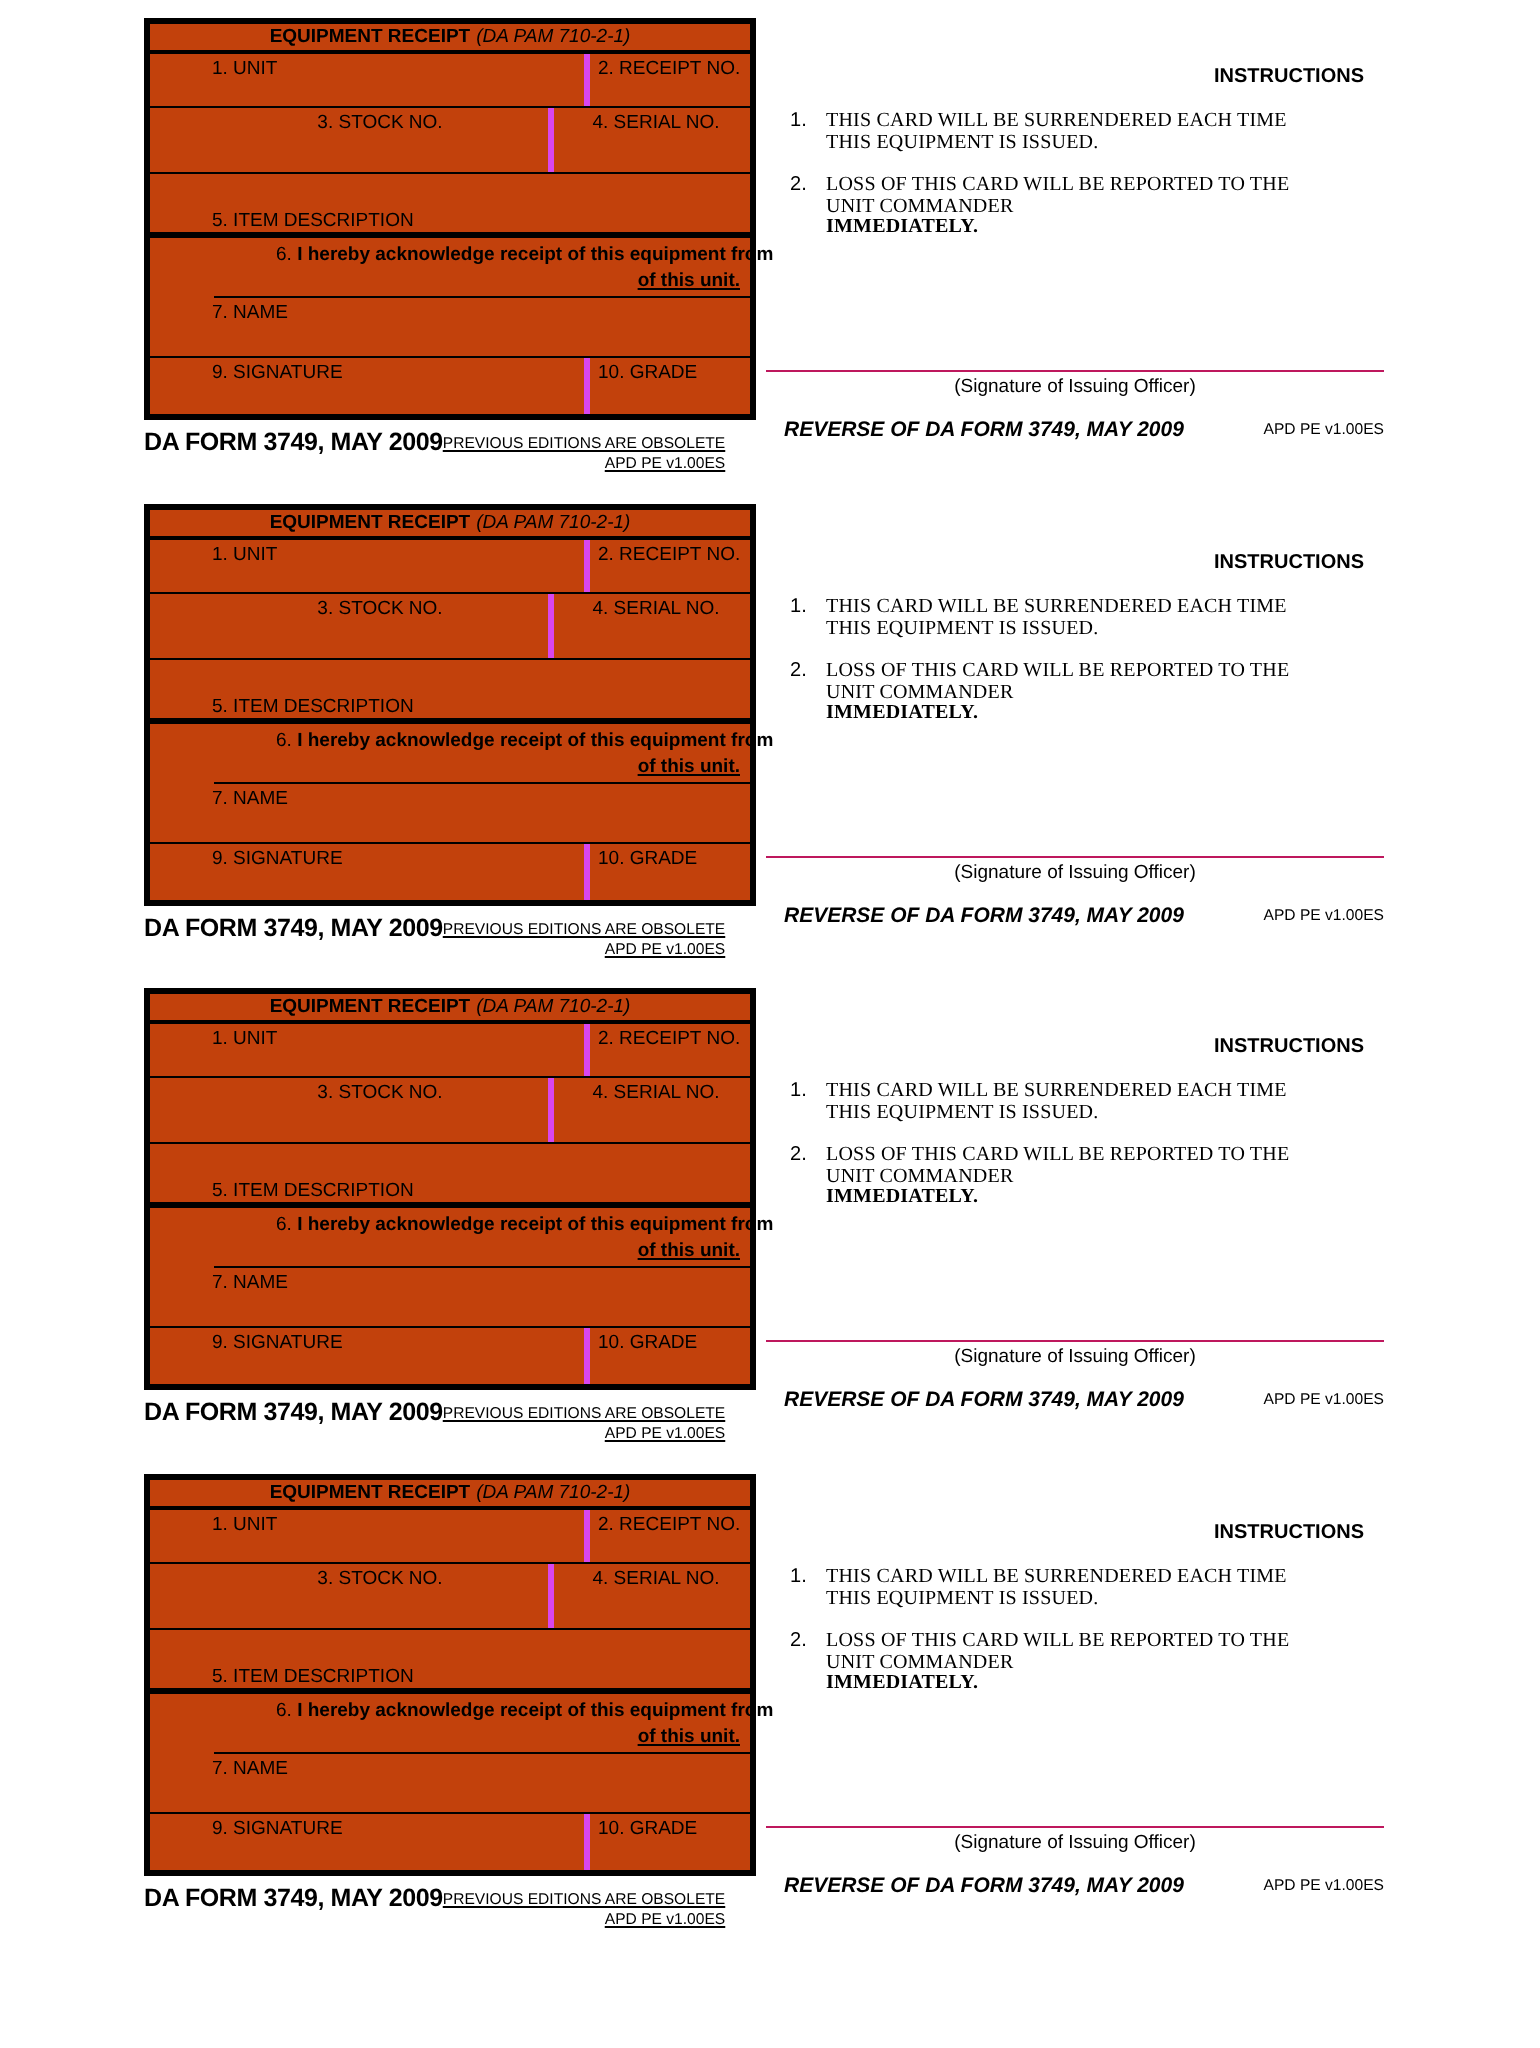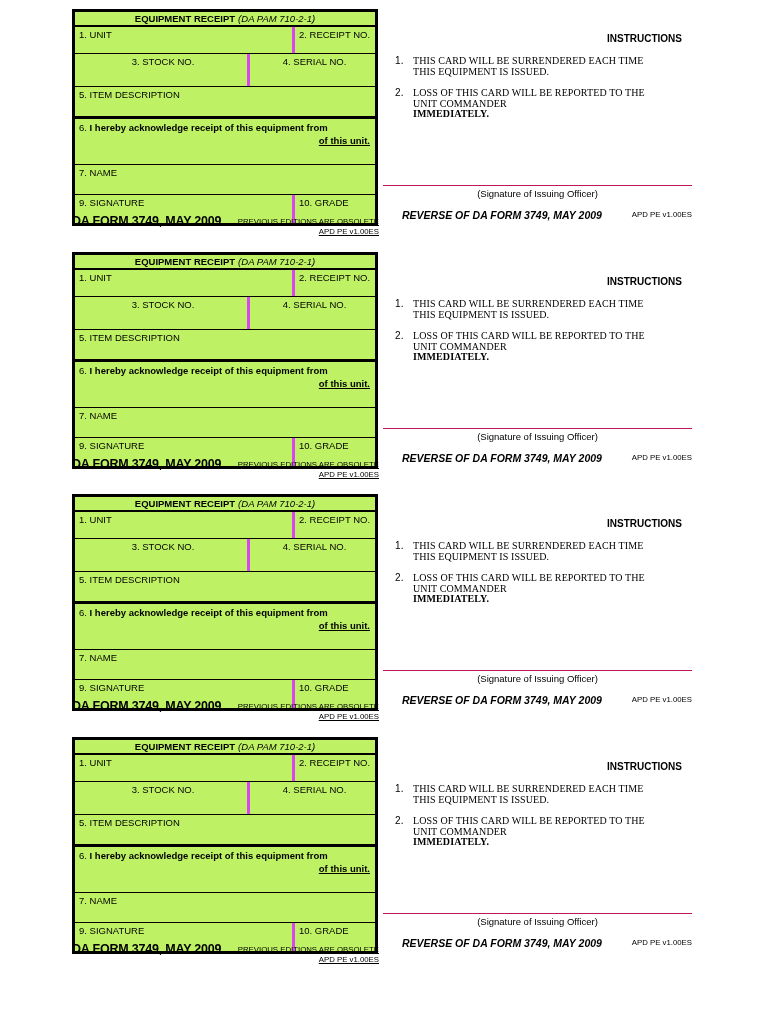--- a/index.html
+++ b/index.html
@@ -8,72 +8,72 @@
     width:770px; height:1024px; position:relative; overflow:hidden;
     font-family:"Liberation Sans", "DejaVu Sans", sans-serif; color:#000;
   }
   #page { position:absolute; inset:0; }
 
   .block { position:absolute; left:0; width:770px; height:242px; }
 
   
   .card {
     position:absolute; left:72px; top:0; width:306px;
-    border:3px solid #000; background:#bef264;
+    border:3px solid #000; background:#c2410c;
   }
   .c-header {
     height:15px; border-bottom:2px solid #000;
     text-align:center; font-size:9.5px; line-height:13px; white-space:nowrap;
   }
   .b  { font-weight:bold; }
   .it { font-style:italic; }
   .c-header .ref { margin-left:3px; }
 
-  .r { display:flex; border-bottom:1px solid #000; }
+  .r { display:flex; border-bottom:1px solid #000;padding-left:27px; }
   .r1 { height:27px; }
   .r2 { height:33px;text-align:center; }
-  .r3 { height:32px; border-bottom:3px solid #000; }
-  .r4 { height:46px; display:block; }
+  .r3 { height:32px; border-bottom:3px solid #000;align-items:flex-end; }
+  .r4 { height:30px; display:block;margin-left:32px; }
   .r5 { height:30px; }
   .r6 { height:28px; border-bottom:none; }
 
   .cell { padding:2px 0 0 4px; font-size:9.5px; line-height:11px; white-space:nowrap; }
   .grow { flex:1 1 auto; }
   .vdiv { border-left:3px solid #d946ef; }
   .w83  { width:83px; flex:0 0 83px; }
   .w172 { width:172px; flex:0 0 172px; }
 
   .ack-line1 { padding:3px 0 0 4px; font-size:9.5px; line-height:12px; white-space:nowrap; }
   .ack-line2 { text-align:right; padding-right:5px; font-size:9.5px; line-height:13px; font-weight:bold;text-decoration:underline; }
 
   
   .form-footer {
     position:absolute; left:72px; top:205px; width:307px;
-    display:flex; justify-content:space-between; align-items:flex-start;
+    display:flex; justify-content:flex-start; align-items:flex-start;
   }
   .form-id { font-size:12.5px; font-weight:bold; letter-spacing:-0.2px; white-space:nowrap; }
   .footer-right { text-align:right; font-size:7.8px; line-height:9.5px; padding-top:3px; white-space:nowrap;text-decoration:underline; }
 
   
   .right-col { position:absolute; left:383px; top:0; width:309px; height:242px; }
   .instr-title { padding-top:24px; padding-right:10px; text-align:right; font-size:10px; font-weight:bold; }
   .instr-item { display:flex; font-size:10px; line-height:10.5px; letter-spacing:0.1px; }
   .instr-item.first  { margin-top:12px; }
   .instr-item.second { margin-top:11px; }
   .instr-num { flex:0 0 18px; margin-left:12px; }
   .instr-txt span { display:block; white-space:nowrap;font-family:Liberation Serif, serif; }
 
   .sig-area { position:absolute; top:176px; left:0; width:309px; border-top:1px solid #be185d; }
   .sig-caption { text-align:center; font-size:9.5px; padding-top:2px; }
 
   .reverse-row {
     position:absolute; top:200px; left:0; width:309px;
     display:flex; justify-content:space-between; align-items:flex-start;
   }
-  .reverse-label { margin-left:19px; font-size:10.5px; font-weight:bold; font-style:italic; white-space:nowrap; }
+  .reverse-label { margin-left:9px; font-size:10.5px; font-weight:bold; font-style:italic; white-space:nowrap; }
   .apd-right { font-size:7.8px; padding-top:1px; white-space:nowrap; }
 </style>
 </head>
 <body>
 
 <div id="page">
   <section class="block" style="top: 9px;">
 
     <div class="card">
       <div class="c-header">

